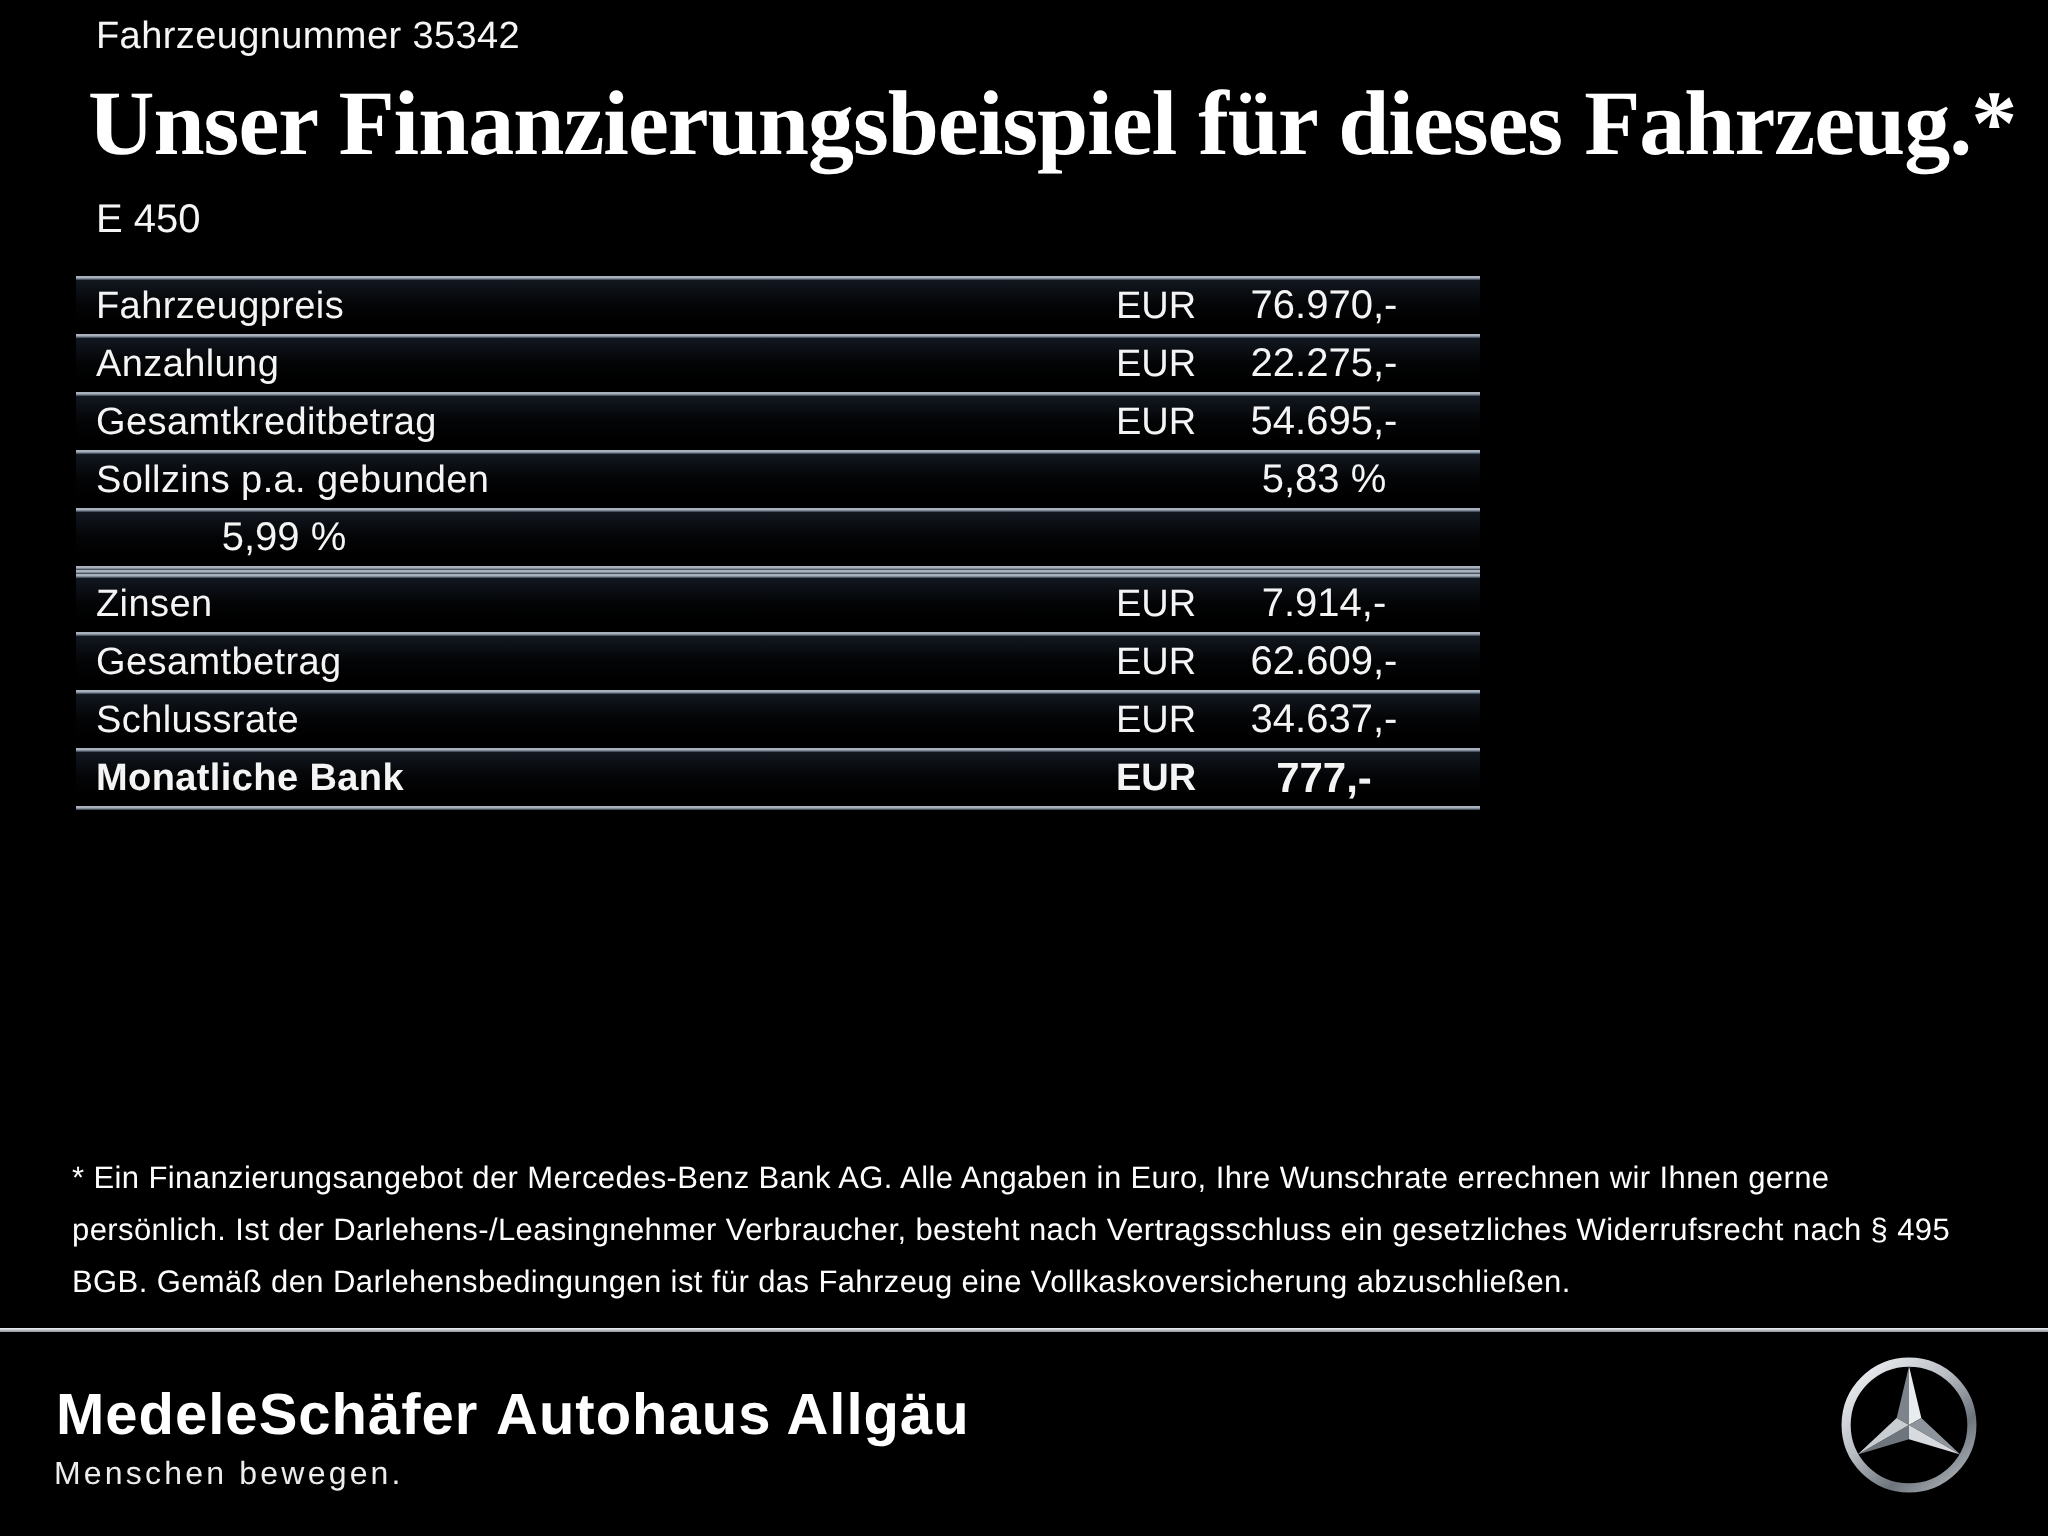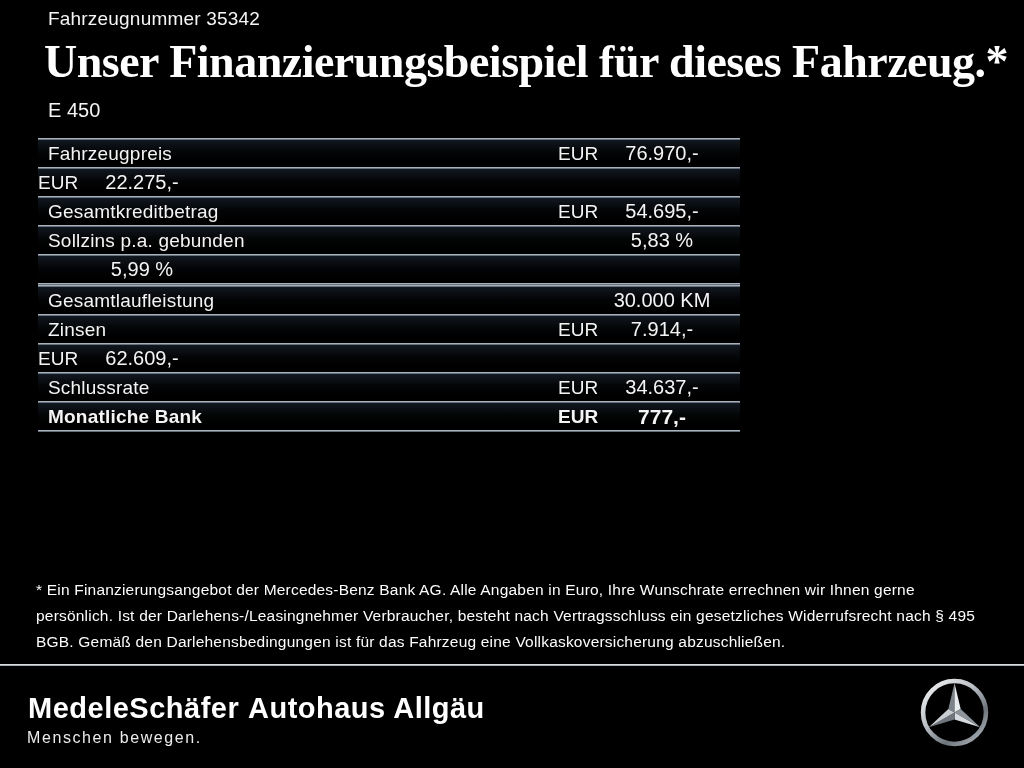--- a/index.html
+++ b/index.html
@@ -86,20 +86,21 @@
 
 <div class="finance-table">
   <div class="fsep"></div>
   <div class="frow">
     <span class="flabel">Fahrzeugpreis</span>
     <span class="fcur">EUR</span>
     <span class="fval">76.970,-</span>
   </div>
   <div class="fsep"></div>
   <div class="frow">
+    <span class="flabel">Anzahlung</span>
     <span class="fcur">EUR</span>
     <span class="fval">22.275,-</span>
   </div>
   <div class="fsep"></div>
   <div class="frow">
     <span class="flabel">Gesamtkreditbetrag</span>
     <span class="fcur">EUR</span>
     <span class="fval">54.695,-</span>
   </div>
   <div class="fsep"></div>
@@ -108,33 +109,29 @@
     <span class="fcur"></span>
     <span class="fval">5,83 %</span>
   </div>
   <div class="fsep"></div>
   <div class="frow">
     <span class="fcur"></span>
     <span class="fval">5,99 %</span>
   </div>
   <div class="fsep"></div>
   <div class="fsep"></div>
-  <div class="frow">
-    <span class="flabel">Gesamtlaufleistung</span>
-    <span class="fcur"></span>
-    <span class="fval">30.000 KM</span>
-  </div>
   <div class="fsep"></div>
   <div class="frow">
     <span class="flabel">Zinsen</span>
     <span class="fcur">EUR</span>
     <span class="fval">7.914,-</span>
   </div>
   <div class="fsep"></div>
   <div class="frow">
+    <span class="flabel">Gesamtbetrag</span>
     <span class="fcur">EUR</span>
     <span class="fval">62.609,-</span>
   </div>
   <div class="fsep"></div>
   <div class="frow">
     <span class="flabel">Schlussrate</span>
     <span class="fcur">EUR</span>
     <span class="fval">34.637,-</span>
   </div>
   <div class="fsep"></div>

